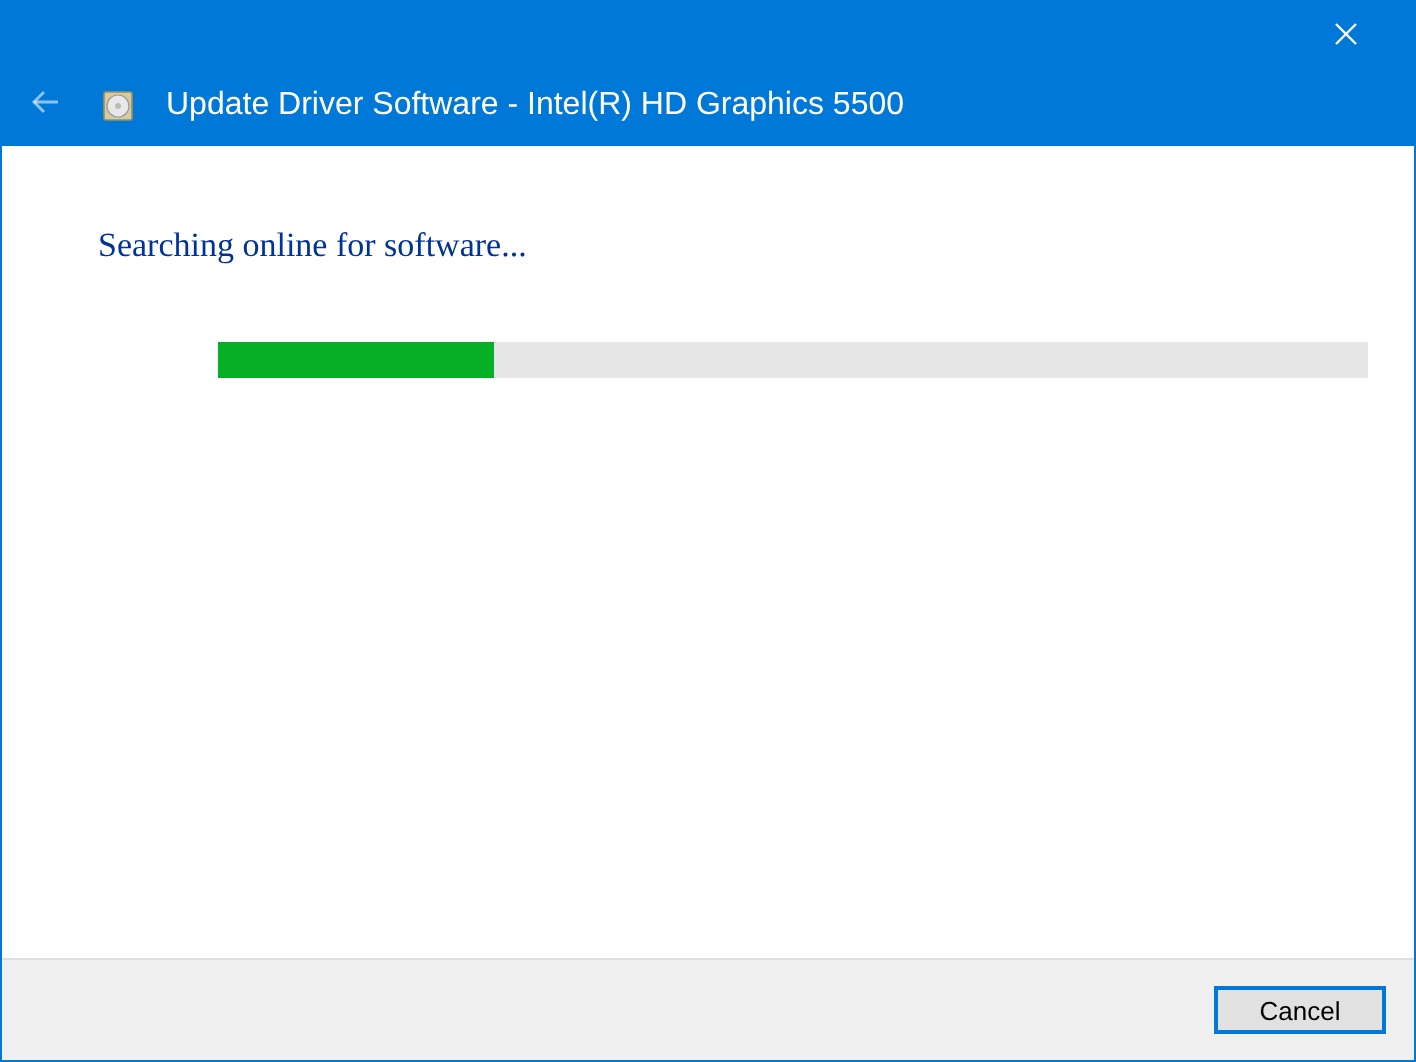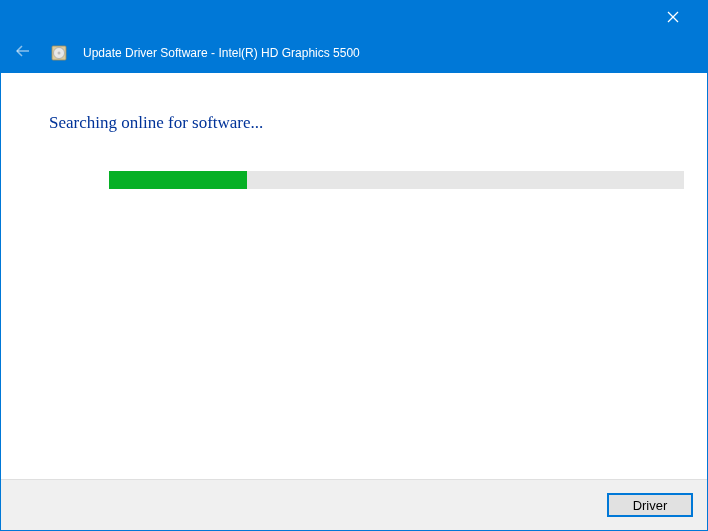--- a/index.html
+++ b/index.html
@@ -48,21 +48,21 @@
     }
     .disc-icon {
       width: 20px;
       height: 20px;
       display: flex;
       align-items: center;
       justify-content: center;
     }
     .header-title {
       color: #fff;
-      font-size: 12px;
+      font-size: 16px;
       font-weight: 400;
     }
     .content {
       padding: 40px 25px 0 48px;
       position: relative;
       height: 408px;
       font-family: Liberation Serif, serif;
     }
     .status-text {
       color: #003399;
@@ -150,14 +150,14 @@
 <div class="content">
   <div class="status-text">Searching online for software...</div>
   <div class="progress-wrap">
     <div class="progress-bar">
       <div class="progress-fill" style="width:24%"></div>
     </div>
   </div>
 </div>
 
 <div class="footer">
-  <button class="cancel-btn">Driver</button>
+  <button class="cancel-btn">Cancel</button>
 </div>
 
 </body></html>

